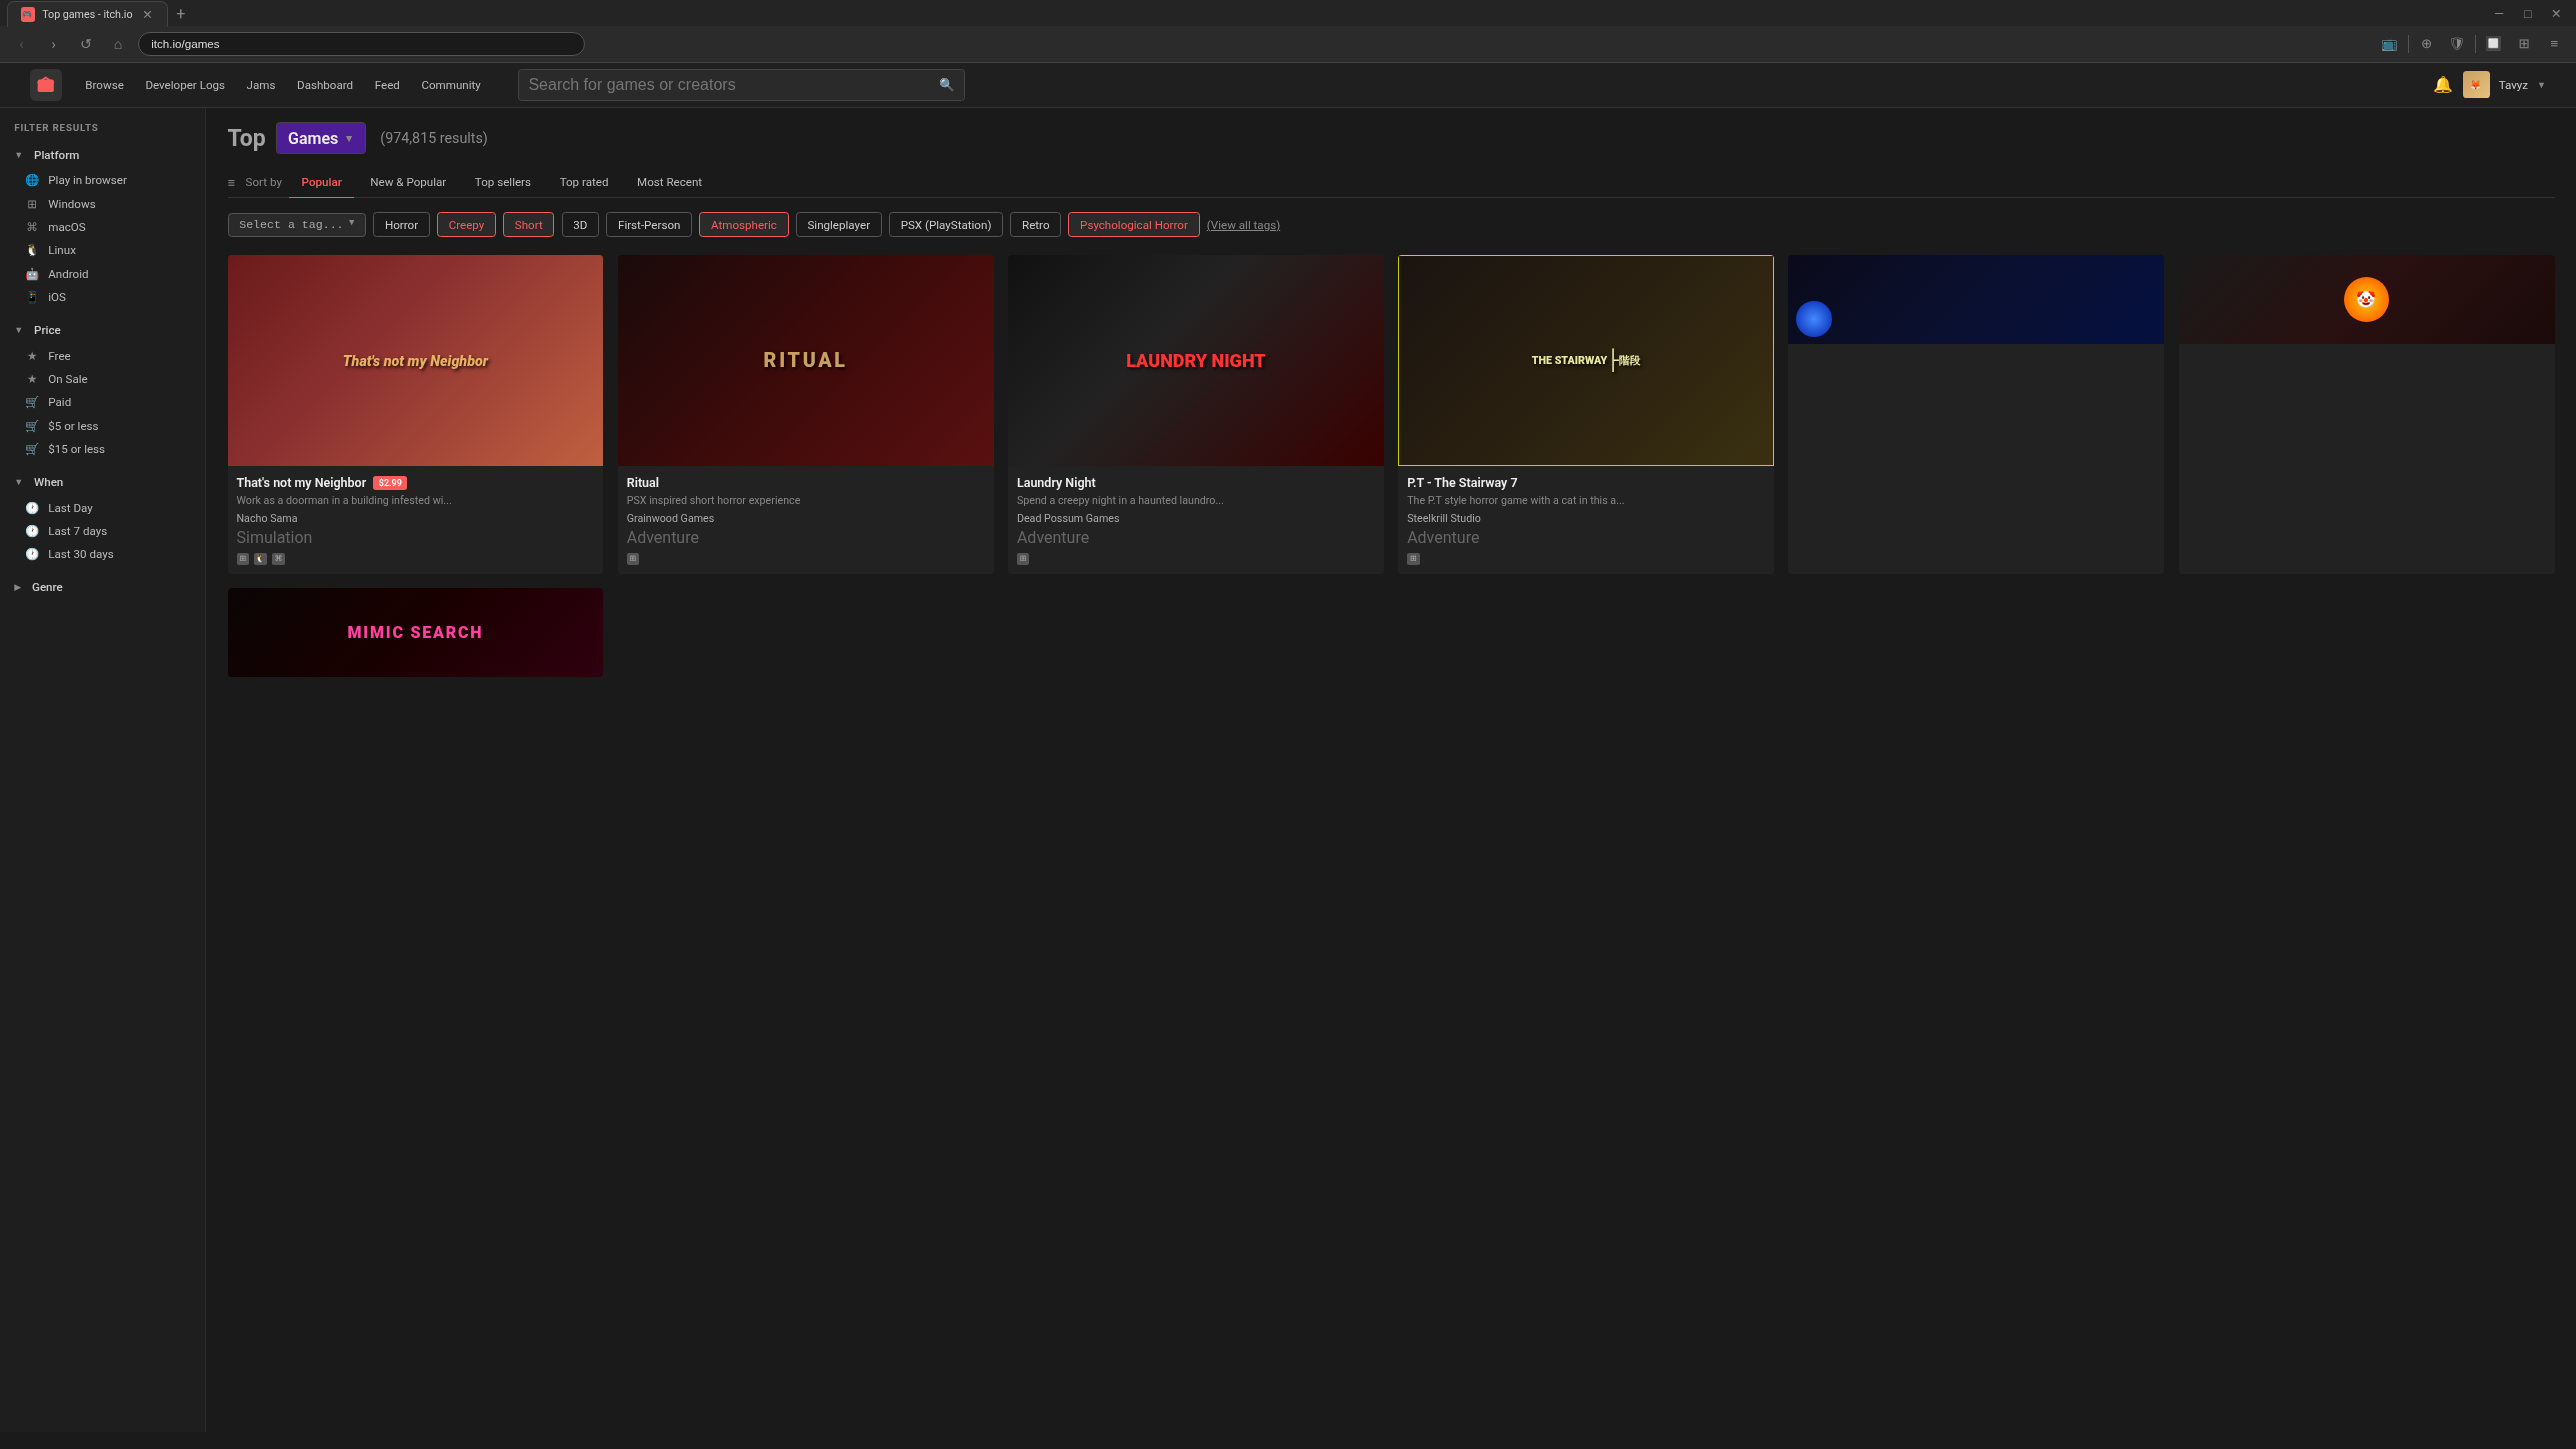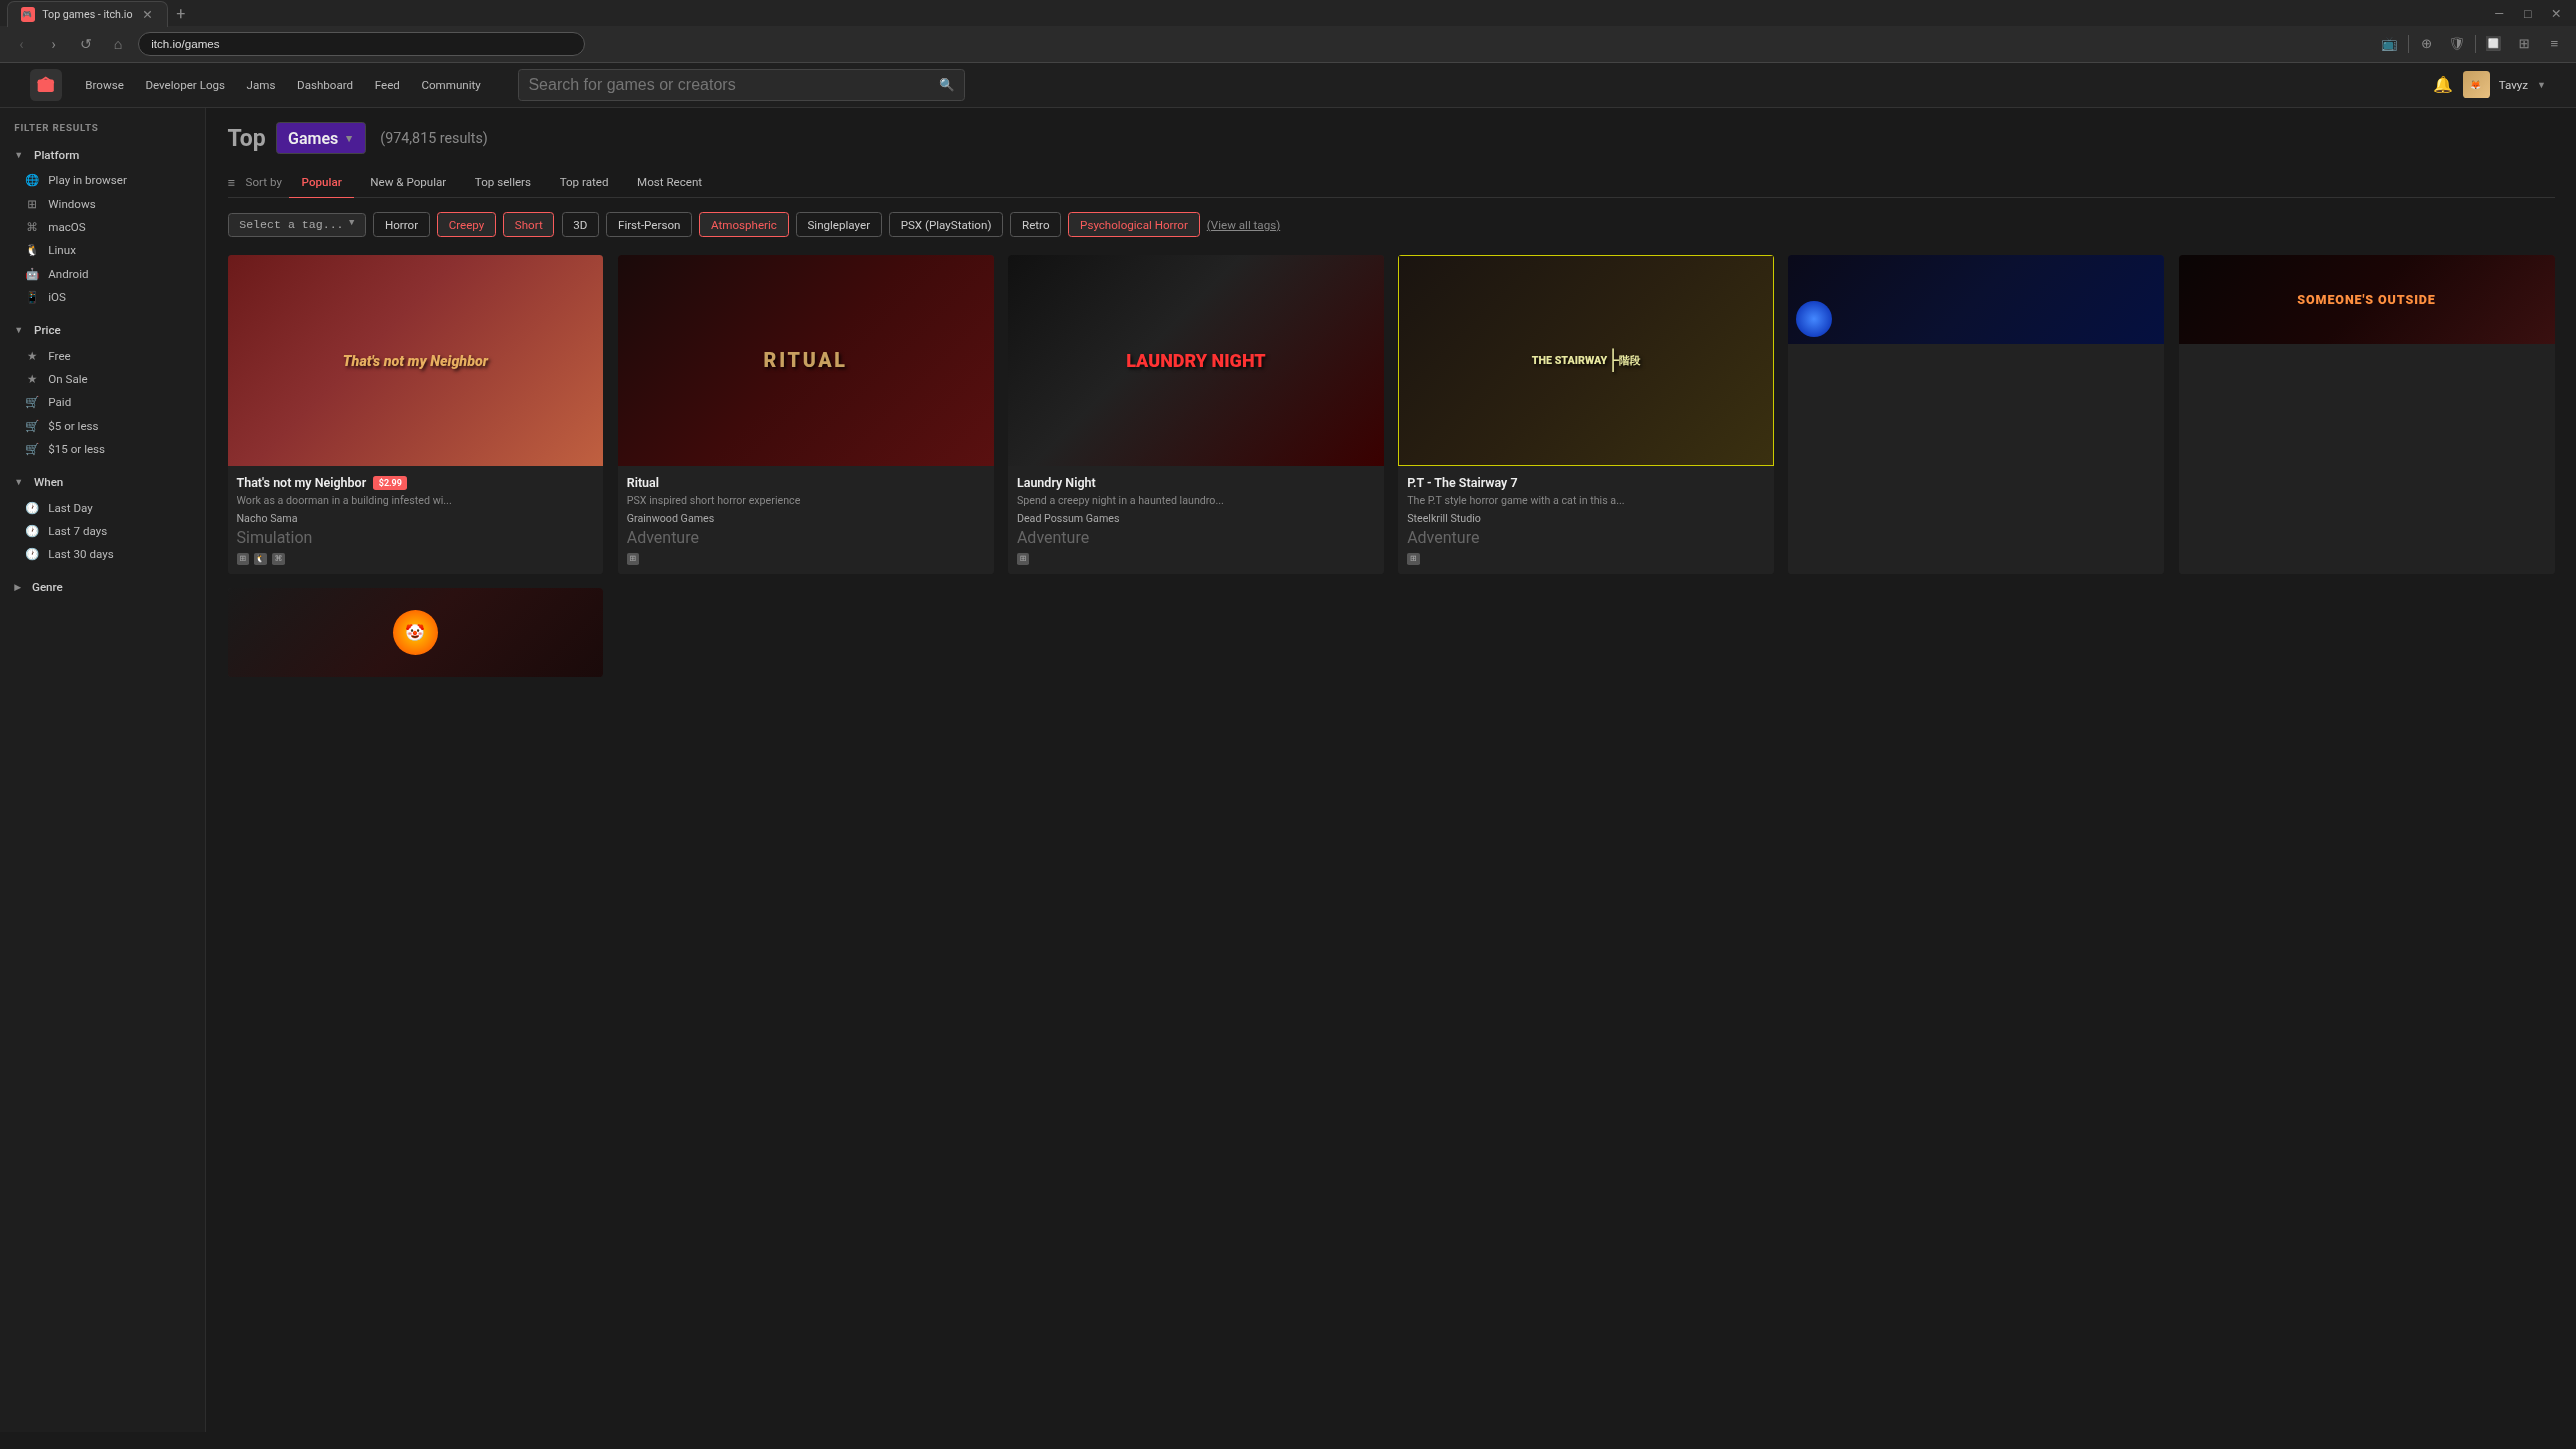--- a/index.html
+++ b/index.html
@@ -584,33 +584,33 @@
       </div>
 
       <div class="game-card">
         <div class="game-thumb thumb-blue" style="height:89px;aspect-ratio:unset;">
           <div class="thumb-text" style="color:#4080ff;font-size:12.5px;height:89px;display:flex;align-items:flex-end;justify-content:flex-start;padding:7.2px;">
             <div style="width:36px;height:36px;background:radial-gradient(circle,#4488ff,#0022aa);border-radius:50%;"></div>
           </div>
         </div>
       </div>
 
-      <div class="game-card">
-        <div class="game-thumb thumb-outside" style="height:89px;aspect-ratio:unset;">
-          <div style="width:100%;height:89px;display:flex;align-items:center;justify-content:center;">
-            <div style="font-weight:900;font-size:12.5px;color:#ff9040;text-align:center;letter-spacing:0.9px;">SOMEONE'S OUTSIDE</div>
-          </div>
-        </div>
-      </div>
 
       <div class="game-card">
         <div class="game-thumb thumb-jollibee" style="height:89px;aspect-ratio:unset;">
           <div style="width:100%;height:89px;display:flex;align-items:center;justify-content:center;">
             <div style="width:45px;height:45px;background:radial-gradient(circle,#ffcc00,#ff4400);border-radius:50%;display:flex;align-items:center;justify-content:center;font-size:16px;">🤡</div>
           </div>
         </div>
       </div>
 
+      <div class="game-card">
+        <div class="game-thumb thumb-mimic" style="height:89px;aspect-ratio:unset;">
+          <div style="width:100%;height:89px;display:flex;align-items:center;justify-content:center;">
+            <div style="font-weight:900;font-size:16px;color:#ff40a0;letter-spacing:1.8px;">MIMIC SEARCH</div>
+          </div>
+        </div>
+      </div>
 
     </div>
   </div>
 </div>
 
 
 </body></html>

